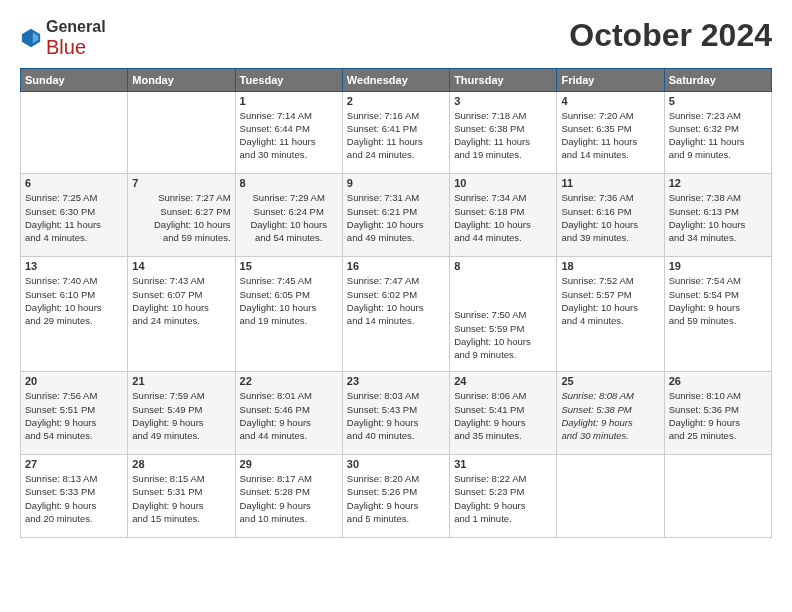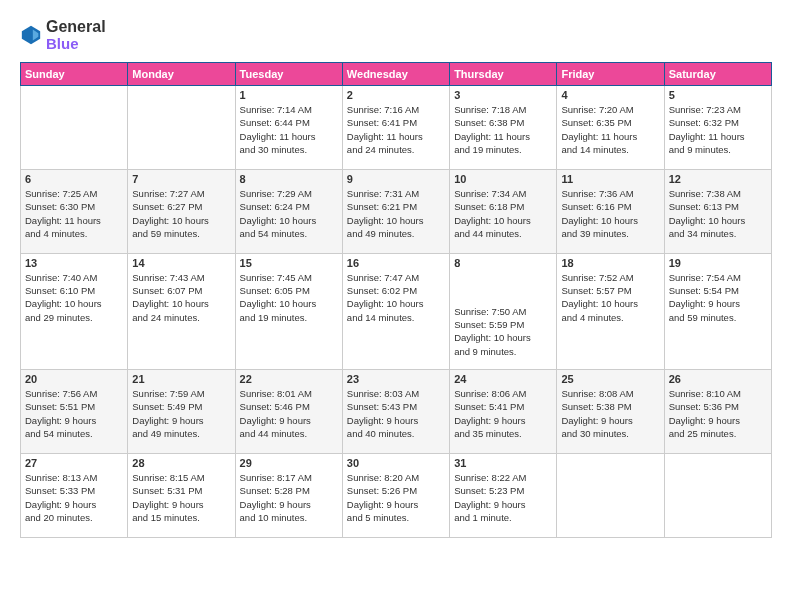--- a/index.html
+++ b/index.html
@@ -31,23 +31,23 @@
       display: flex;
       flex-direction: column;
       line-height: 1.1;
     }
     .logo-general {
       font-size: 16px;
       font-weight: bold;
       color: #333;
     }
     .logo-blue {
-      font-size: 15px;
-      font-weight: bold;
-      color: #8b5cf6;
+      font-size: 20px;
+      font-weight: normal;
+      color: #b91c1c;
     }
     .logo-icon {
       width: 22px;
       height: 22px;
       margin-right: 4px;
     }
     .title-block {
       text-align: right;
     }
     .month-title {
@@ -60,21 +60,21 @@
       font-size: 14px;
       color: #555;
     }
     .calendar {
       width: 100%;
       border-collapse: collapse;
       flex: 1;
       table-layout: fixed;
     }
     .calendar thead th {
-      background-color: #ec4899;
+      background-color: #737373;
       color: #fff;
       font-size: 11px;
       font-weight: bold;
       padding: 5px 4px;
       border: 1px solid #1a5a99;
       text-align: left;
     }
     .calendar tbody td {
       border: 1px solid #ccc;
       vertical-align: top;
@@ -106,20 +106,21 @@
       <svg class="logo-icon" viewBox="0 0 24 24">
         <polygon points="12,2 22,8 22,16 12,22 2,16 2,8" fill="#1a6fb5"></polygon>
         <polygon points="14,6 20,10 20,14 14,18" fill="#5aaae0"></polygon>
       </svg>
       <div class="logo-text">
         <span class="logo-general">General</span>
         <span class="logo-blue">Blue</span>
       </div>
     </div>
     <div class="title-block">
+      <div class="month-title">October 2024</div>
     </div>
   </div>
 
   <table class="calendar">
     <thead>
       <tr>
         <th>Sunday</th>
         <th>Monday</th>
         <th>Tuesday</th>
         <th>Wednesday</th>
@@ -171,28 +172,28 @@
         <tr>
           <td>
             <span class="day-number">6</span>
             <div class="cell-content" style="white-space: pre-line;">Sunrise: 7:25 AM
 Sunset: 6:30 PM
 Daylight: 11 hours
 and 4 minutes.</div>
           </td>
           <td>
             <span class="day-number">7</span>
-            <div class="cell-content" style="white-space: pre-line;">Sunrise: 7:27 AM
+            <div class="cell-content" style="white-space: pre-line; text-align: right;">Sunrise: 7:27 AM
 Sunset: 6:27 PM
 Daylight: 10 hours
 and 59 minutes.</div>
           </td>
           <td>
             <span class="day-number">8</span>
-            <div class="cell-content" style="white-space: pre-line;">Sunrise: 7:29 AM
+            <div class="cell-content" style="white-space: pre-line; text-align: center;">Sunrise: 7:29 AM
 Sunset: 6:24 PM
 Daylight: 10 hours
 and 54 minutes.</div>
           </td>
           <td>
             <span class="day-number">9</span>
             <div class="cell-content" style="white-space: pre-line;">Sunrise: 7:31 AM
 Sunset: 6:21 PM
 Daylight: 10 hours
 and 49 minutes.</div>
@@ -301,21 +302,21 @@
           </td>
           <td>
             <span class="day-number">24</span>
             <div class="cell-content" style="white-space: pre-line;">Sunrise: 8:06 AM
 Sunset: 5:41 PM
 Daylight: 9 hours
 and 35 minutes.</div>
           </td>
           <td>
             <span class="day-number">25</span>
-            <div class="cell-content" style="white-space: pre-line;">Sunrise: 8:08 AM
+            <div class="cell-content" style="white-space: pre-line; font-style: italic;">Sunrise: 8:08 AM
 Sunset: 5:38 PM
 Daylight: 9 hours
 and 30 minutes.</div>
           </td>
           <td>
             <span class="day-number">26</span>
             <div class="cell-content" style="white-space: pre-line;">Sunrise: 8:10 AM
 Sunset: 5:36 PM
 Daylight: 9 hours
 and 25 minutes.</div>

